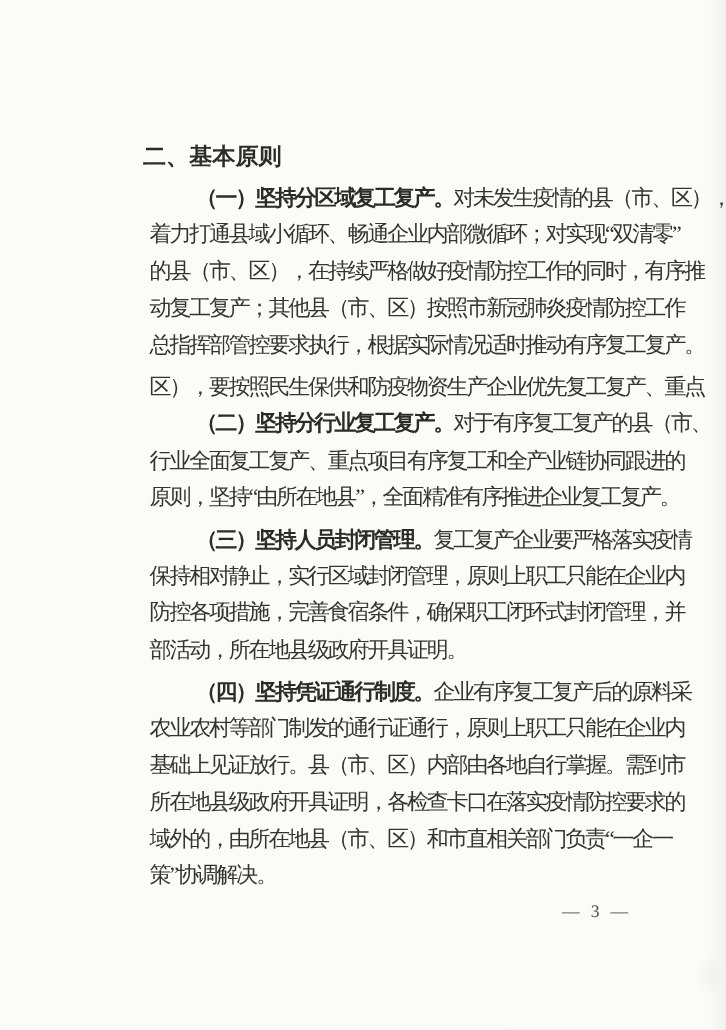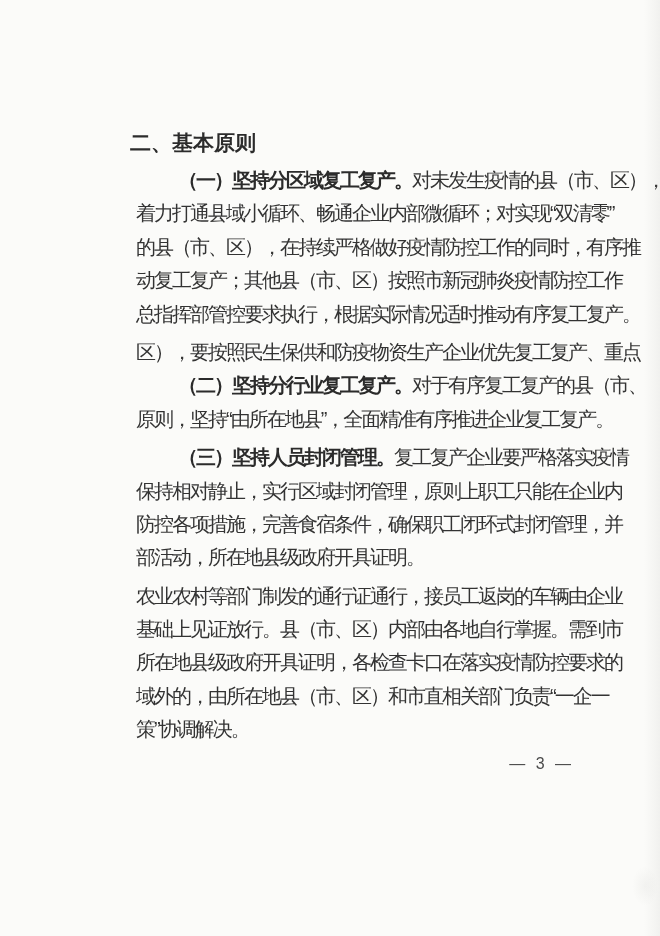--- a/index.html
+++ b/index.html
@@ -7,21 +7,21 @@
     padding: 0;
     background: #e8e8e8;
   }
   .page {
     position: relative;
     width: 660px;
     height: 936px;
     margin: 0 auto;
     background: #fbfbf9;
     overflow: hidden;
-    font-family: Liberation Sans, sans-serif;
+    font-family: Liberation Serif, serif;
     color: #333333;
   }
   .content {
     position: absolute;
     left: 88px;
     top: 126px;
     width: 486px;
   }
   .heading {
     margin: 0 0 5px 0;
@@ -90,30 +90,32 @@
         <div class="paragraph">
           <div class="line first"><span class="lead">（一）坚持分区域复工复产。</span>对未发生疫情的县（市、区），</div>
           <div class="line">着力打通县域小循环、畅通企业内部微循环；对实现“双清零”</div>
           <div class="line">的县（市、区），在持续严格做好疫情防控工作的同时，有序推</div>
           <div class="line">动复工复产；其他县（市、区）按照市新冠肺炎疫情防控工作</div>
           <div class="line">总指挥部管控要求执行，根据实际情况适时推动有序复工复产。</div>
         </div>
         <div class="paragraph">
           <div class="line">区），要按照民生保供和防疫物资生产企业优先复工复产、重点</div>
           <div class="line first"><span class="lead">（二）坚持分行业复工复产。</span>对于有序复工复产的县（市、</div>
+          <div class="line">行业全面复工复产、重点项目有序复工和全产业链协同跟进的</div>
           <div class="line">原则，坚持“由所在地县”，全面精准有序推进企业复工复产。</div>
         </div>
         <div class="paragraph">
           <div class="line first"><span class="lead">（三）坚持人员封闭管理。</span>复工复产企业要严格落实疫情</div>
           <div class="line">保持相对静止，实行区域封闭管理，原则上职工只能在企业内</div>
           <div class="line">防控各项措施，完善食宿条件，确保职工闭环式封闭管理，并</div>
           <div class="line">部活动，所在地县级政府开具证明。</div>
         </div>
         <div class="paragraph">
-          <div class="line">农业农村等部门制发的通行证通行，接员工返岗的车辆由企业</div>
+          <div class="line first"><span class="lead">（四）坚持凭证通行制度。</span>企业有序复工复产后的原料采</div>
+          <div class="line">农业农村等部门制发的通行证通行，原则上职工只能在企业内</div>
           <div class="line">基础上见证放行。县（市、区）内部由各地自行掌握。需到市</div>
           <div class="line">所在地县级政府开具证明，各检查卡口在落实疫情防控要求的</div>
           <div class="line">域外的，由所在地县（市、区）和市直相关部门负责“一企一</div>
           <div class="line">策”协调解决。</div>
         </div>
       </div>
     <div class="page-number">— 3 —</div>
   </div>
   <div class="edge-shadow"></div>
   <div class="corner-smudge"></div>

